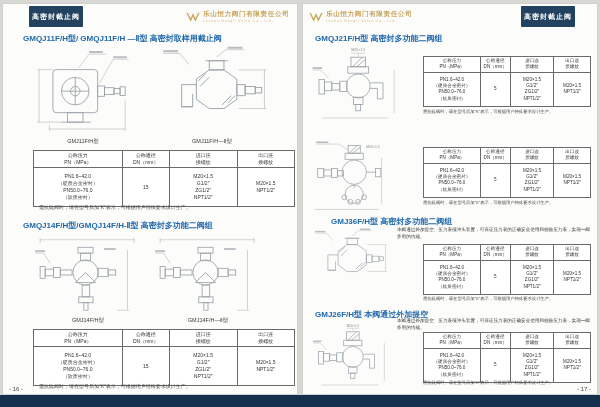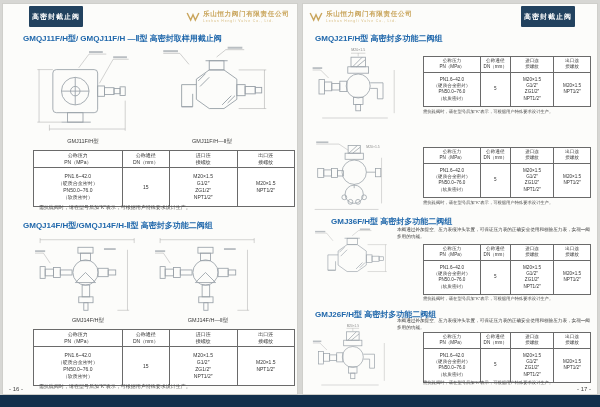--- a/index.html
+++ b/index.html
@@ -440,21 +440,21 @@
 G1/2″
 ZG1/2″
 NPT1/2″</td>
         <td class="pre">M20×1.5
 NPT1/2″</td>
       </tr>
         </tbody>
     </table>
     <div class="note note-sm" style="left:120px;top:292px;">需抗硫阀时，请在型号后加“K”表示，可根据用户特殊要求设计生产。</div>
 
-    <div class="title" style="left:12px;top:305px;">GMJ26F/H型 高密封多功能二阀组</div>
+    <div class="title" style="left:12px;top:305px;">GMJ26F/H型 本阀通过外加提空</div>
     <div class="desc" style="left:94px;top:314px;width:196px;">本阀通过外加提空、压力表缓冲头装置，可保证压力表的正确安全使用和校验压力表，实现一阀多用的功能。</div>
     <div class="draw" style="left:4px;top:318px;width:100px;height:70px;">
       <svg viewBox="0 0 130 100">
           <use href="#sym-vert"></use>
         </svg>
     </div>
     <table class="spec sm" style="left:120px;top:328px;width:168px;">
       <colgroup>
           <col style="width:34%">
           <col style="width:18%">

